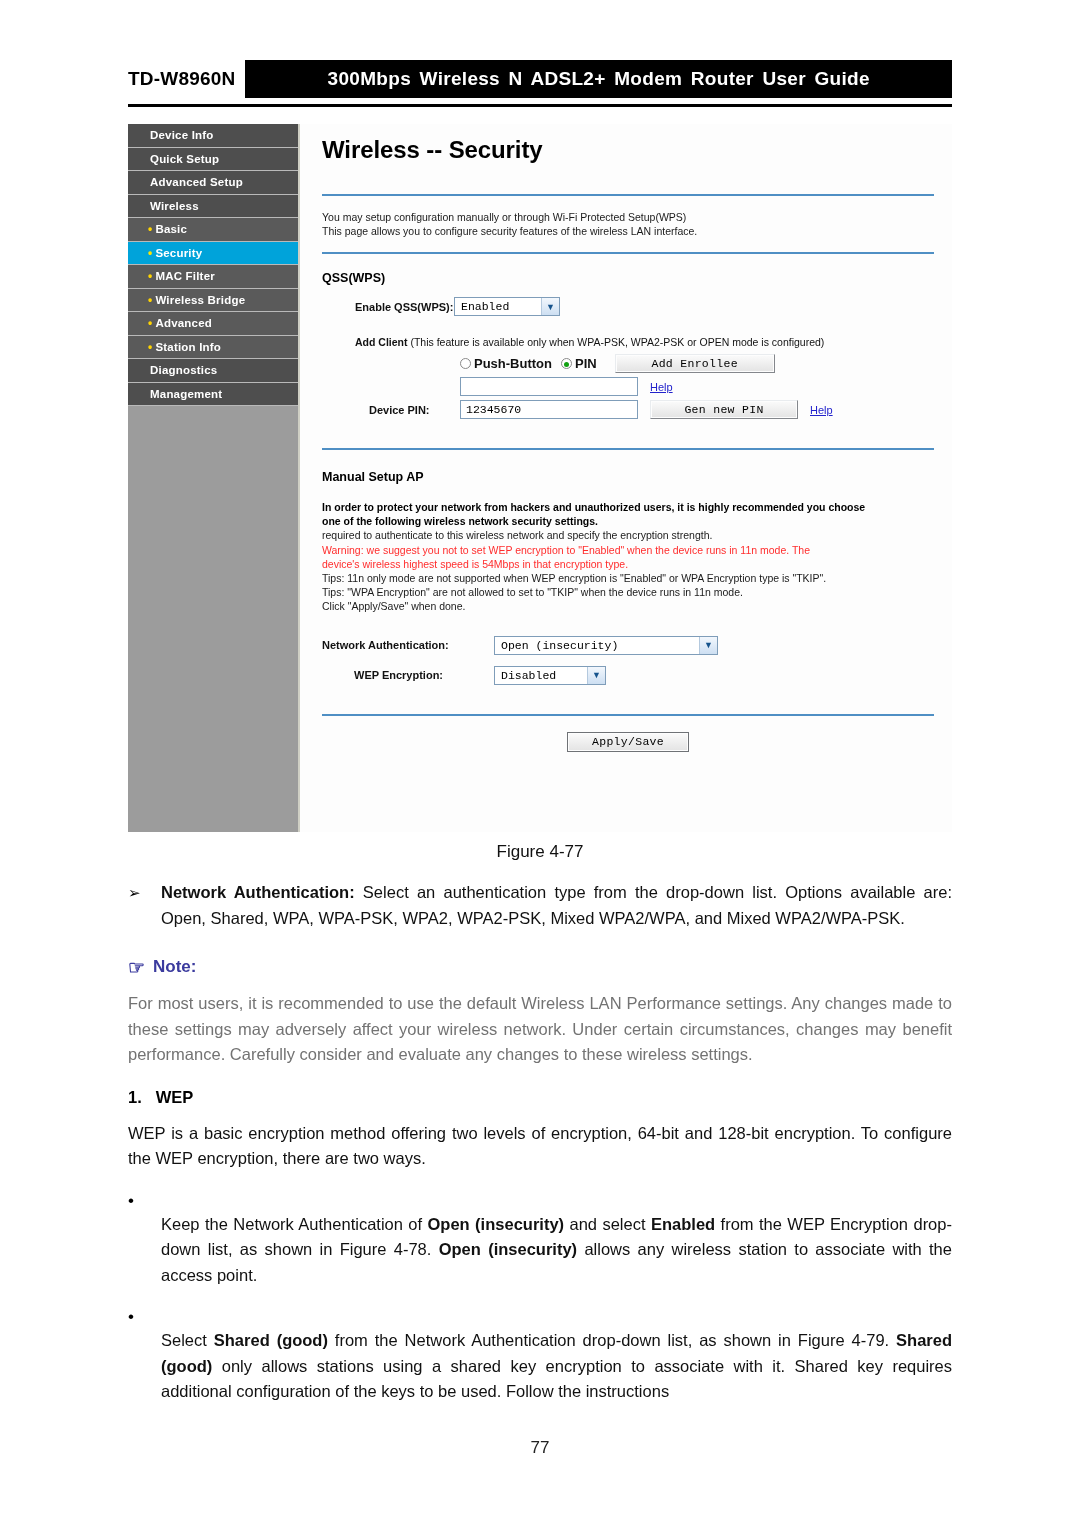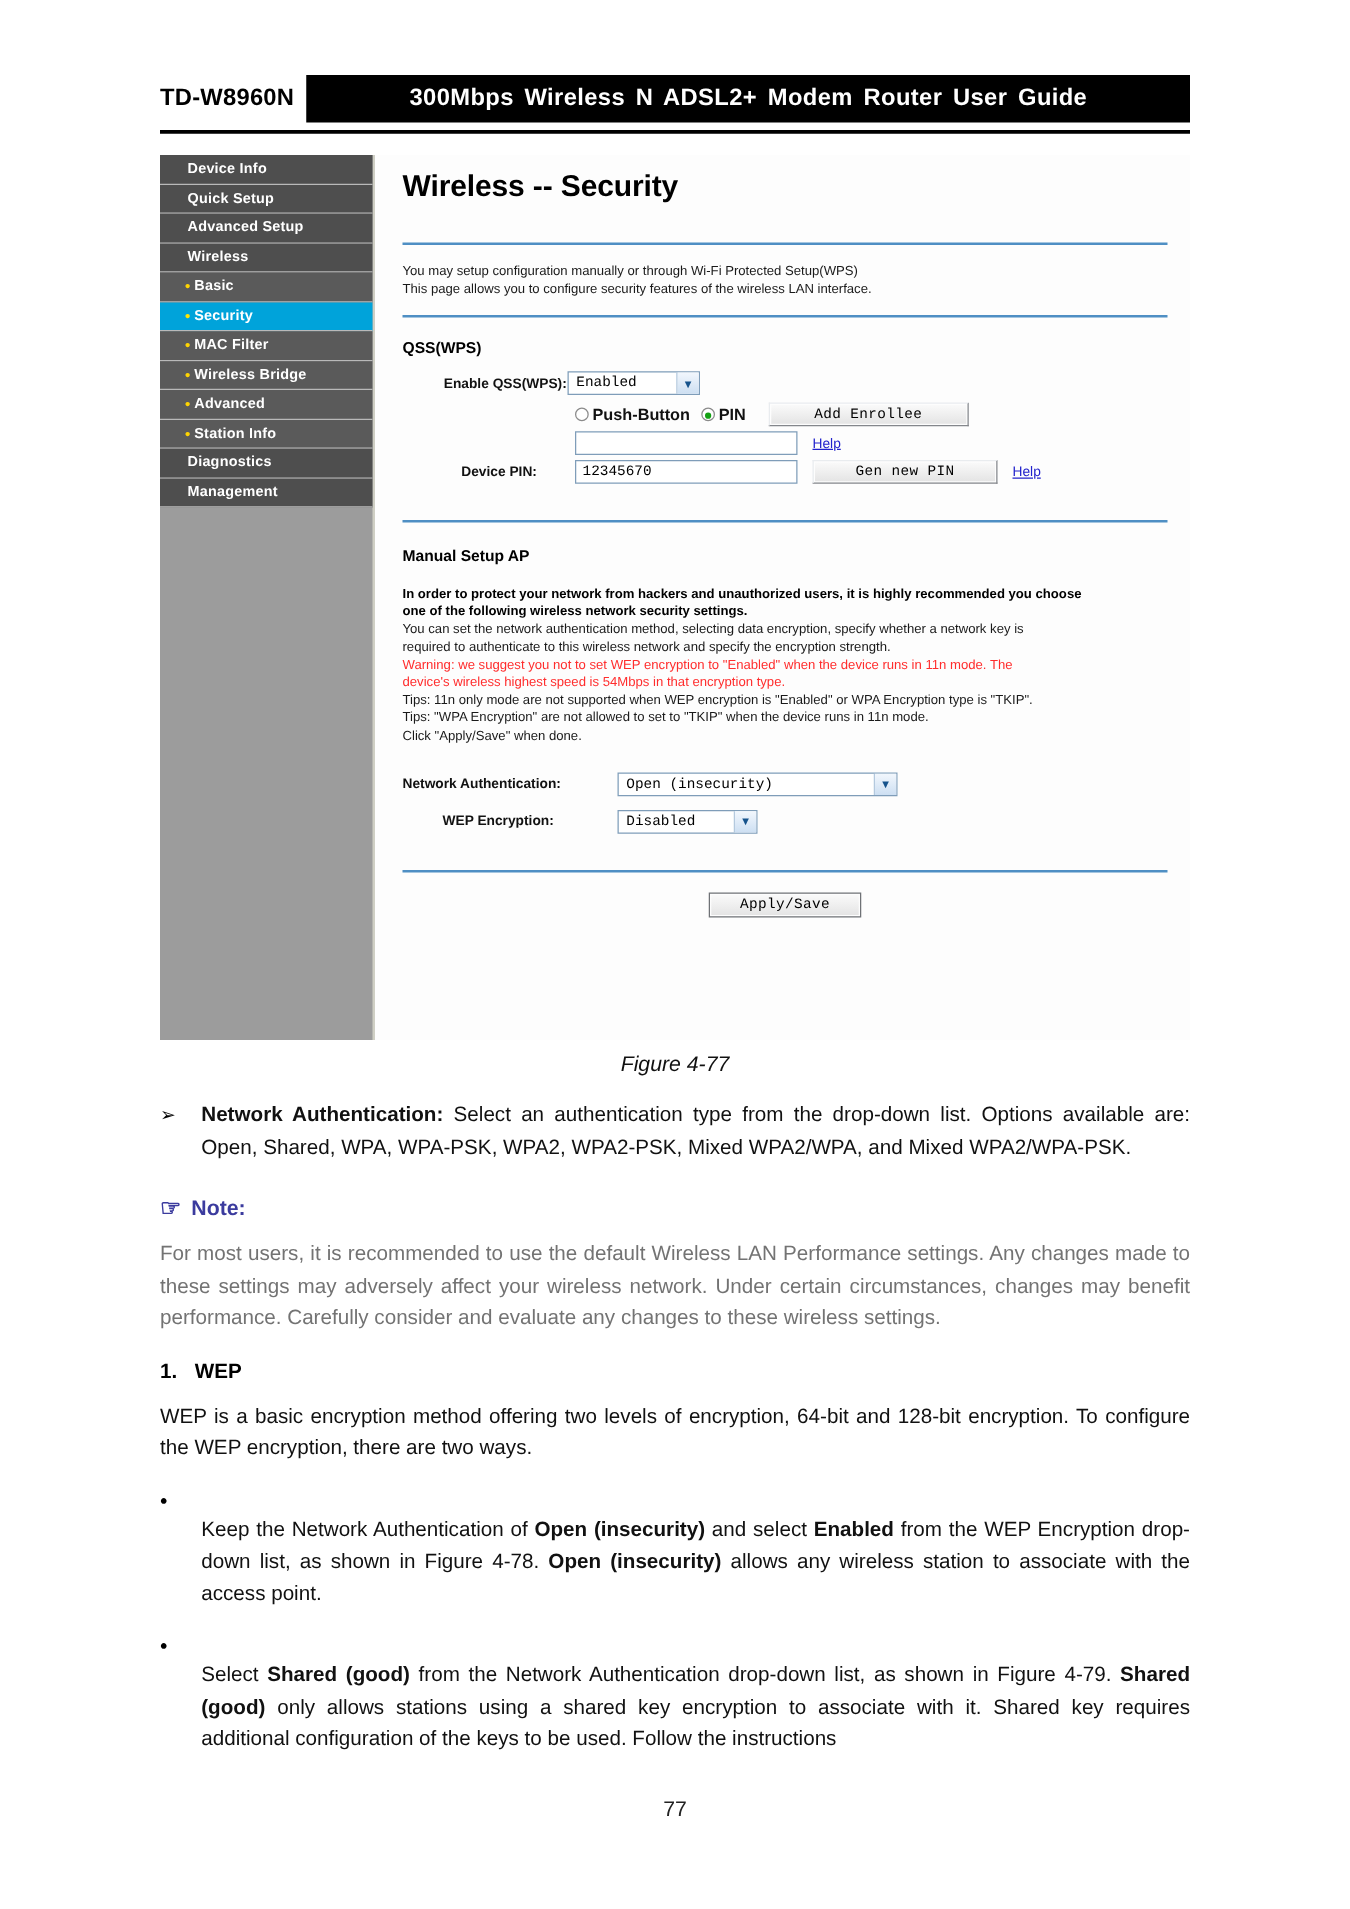--- a/index.html
+++ b/index.html
@@ -171,21 +171,21 @@
   }
   .addclient b{ font-weight:bold; }
 
   .manual-body{ font-size:10.5px; line-height:14.2px; color:#1a1a1a; }
   .manual-body .b{ font-weight:bold; color:#000; }
   .manual-body .warn{ color:#ff2d2d; }
 
   
   .fig-caption{
     position:absolute; left:0; top:842px; width:1080px;
-    text-align:center; font-size:17px; color:#111;font-style:italic;
+    text-align:center; font-size:17px; color:#111;
   }
   .doc{
     position:absolute; left:128px; top:876px; width:824px;
   }
   .arrow-item{
     display:flex; margin-top:4px;
   }
   .arrow-item .mk{
     flex:0 0 33px; font-size:15px; color:#000; line-height:25px;
   }
@@ -303,20 +303,23 @@
     <div class="sec-head">QSS(WPS)</div>
 
     <div class="form-row" style="margin-top:12px;">
       <div class="lbl" style="width:132px; padding-left:33px; box-sizing:border-box;">Enable QSS(WPS):</div>
       <div class="sel w-enabled">
         <div class="val">Enabled</div>
         <div class="arw">▼</div>
       </div>
     </div>
 
+    <div class="addclient" style="margin-top:20px; padding-left:33px;">
+      <b>Add Client</b><span> (This feature is available only when WPA-PSK, WPA2-PSK or OPEN mode is configured)</span>
+    </div>
 
     <div class="form-row" style="margin-top:6px; padding-left:138px;">
       <div class="radio-wrap">
         <span class="rd"></span>
         <span class="rd-lbl">Push-Button</span>
       </div>
       <div class="radio-wrap" style="margin-left:9px;">
         <span class="rd on"></span>
         <span class="rd-lbl">PIN</span>
       </div>
@@ -337,21 +340,20 @@
 
     <div style="height:29px"></div>
     <div class="hr-blue"></div>
 
     <div style="height:20px"></div>
     <div class="sec-head">Manual Setup AP</div>
 
     <div class="manual-body" style="margin-top:16px;">
       <div class="b">In order to protect your network from hackers and unauthorized users, it is highly recommended you choose</div>
       <div class="b">one of the following wireless network security settings.</div>
-      <div>You can set the network authentication method, selecting data encryption, specify whether a network key is</div>
       <div>required to authenticate to this wireless network and specify the encryption strength.</div>
       <div class="warn">Warning: we suggest you not to set WEP encryption to "Enabled" when the device runs in 11n mode. The</div>
       <div class="warn">device's wireless highest speed is 54Mbps in that encryption type.</div>
       <div>Tips: 11n only mode are not supported when WEP encryption is "Enabled" or WPA Encryption type is "TKIP".</div>
       <div>Tips: "WPA Encryption" are not allowed to set to "TKIP" when the device runs in 11n mode.</div>
       <div>Click "Apply/Save" when done.</div>
     </div>
 
     <div class="form-row" style="margin-top:22px;">
       <div class="lbl" style="width:172px; padding-left:0; box-sizing:border-box;">Network Authentication:</div>

